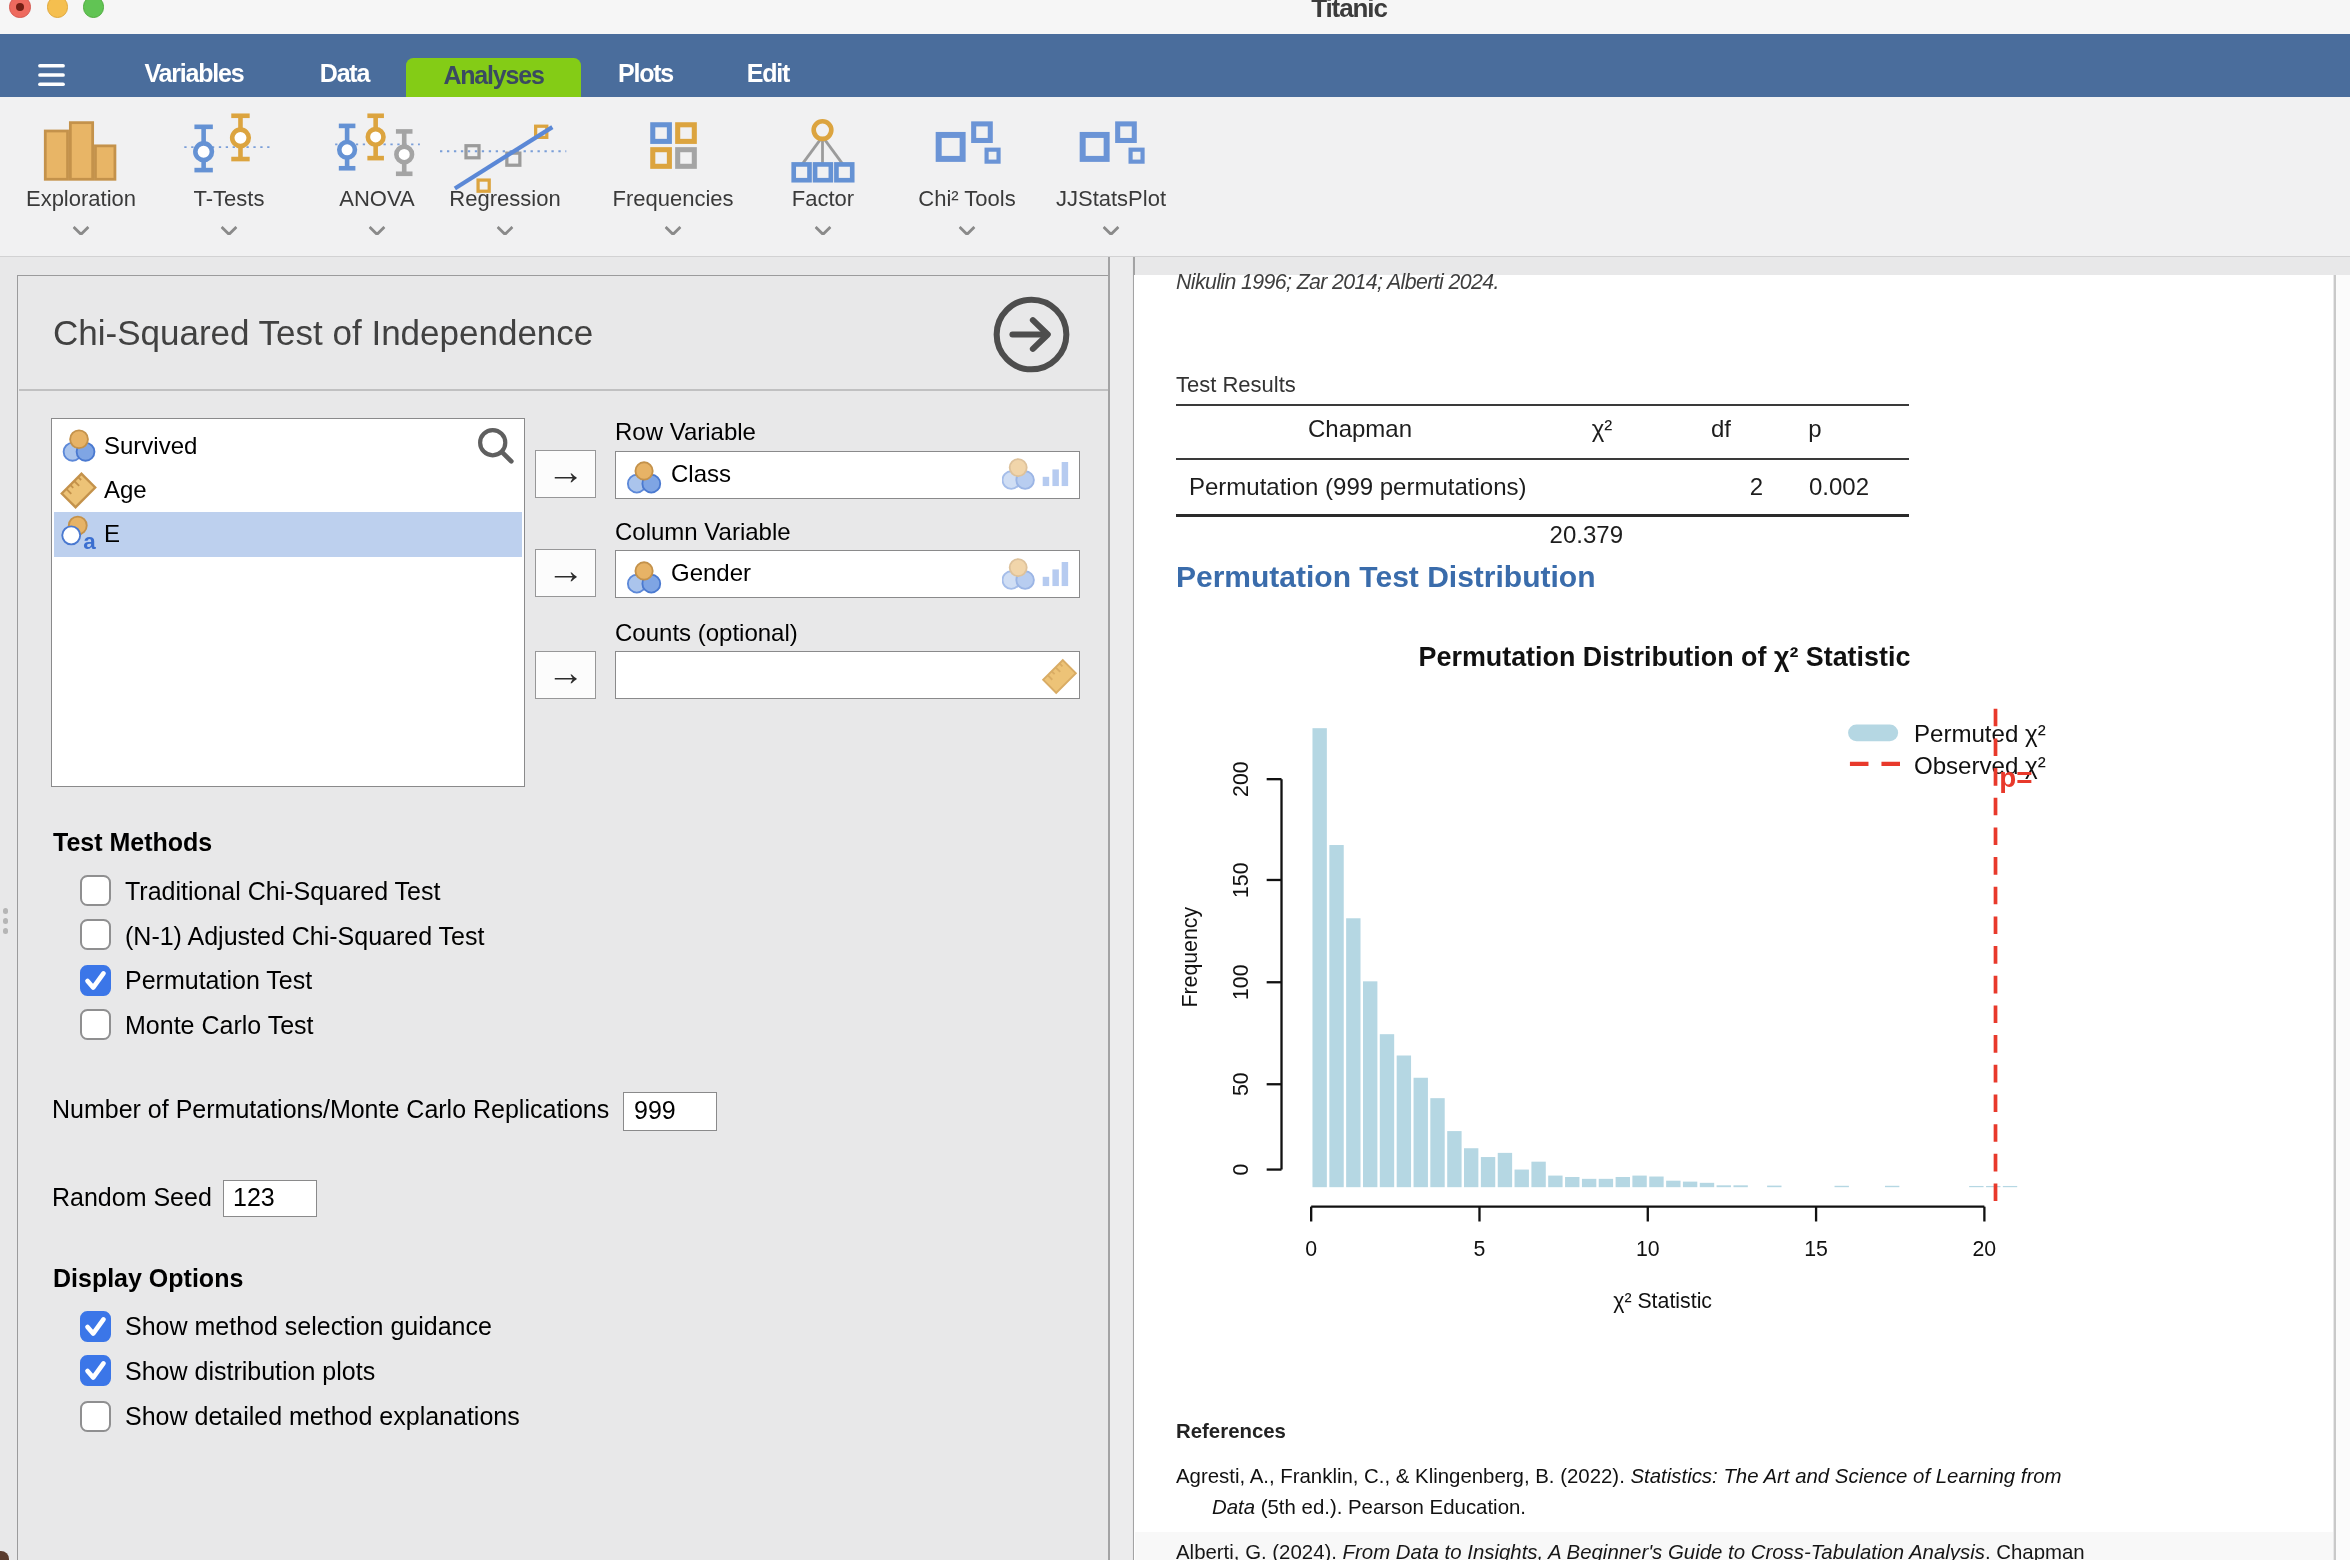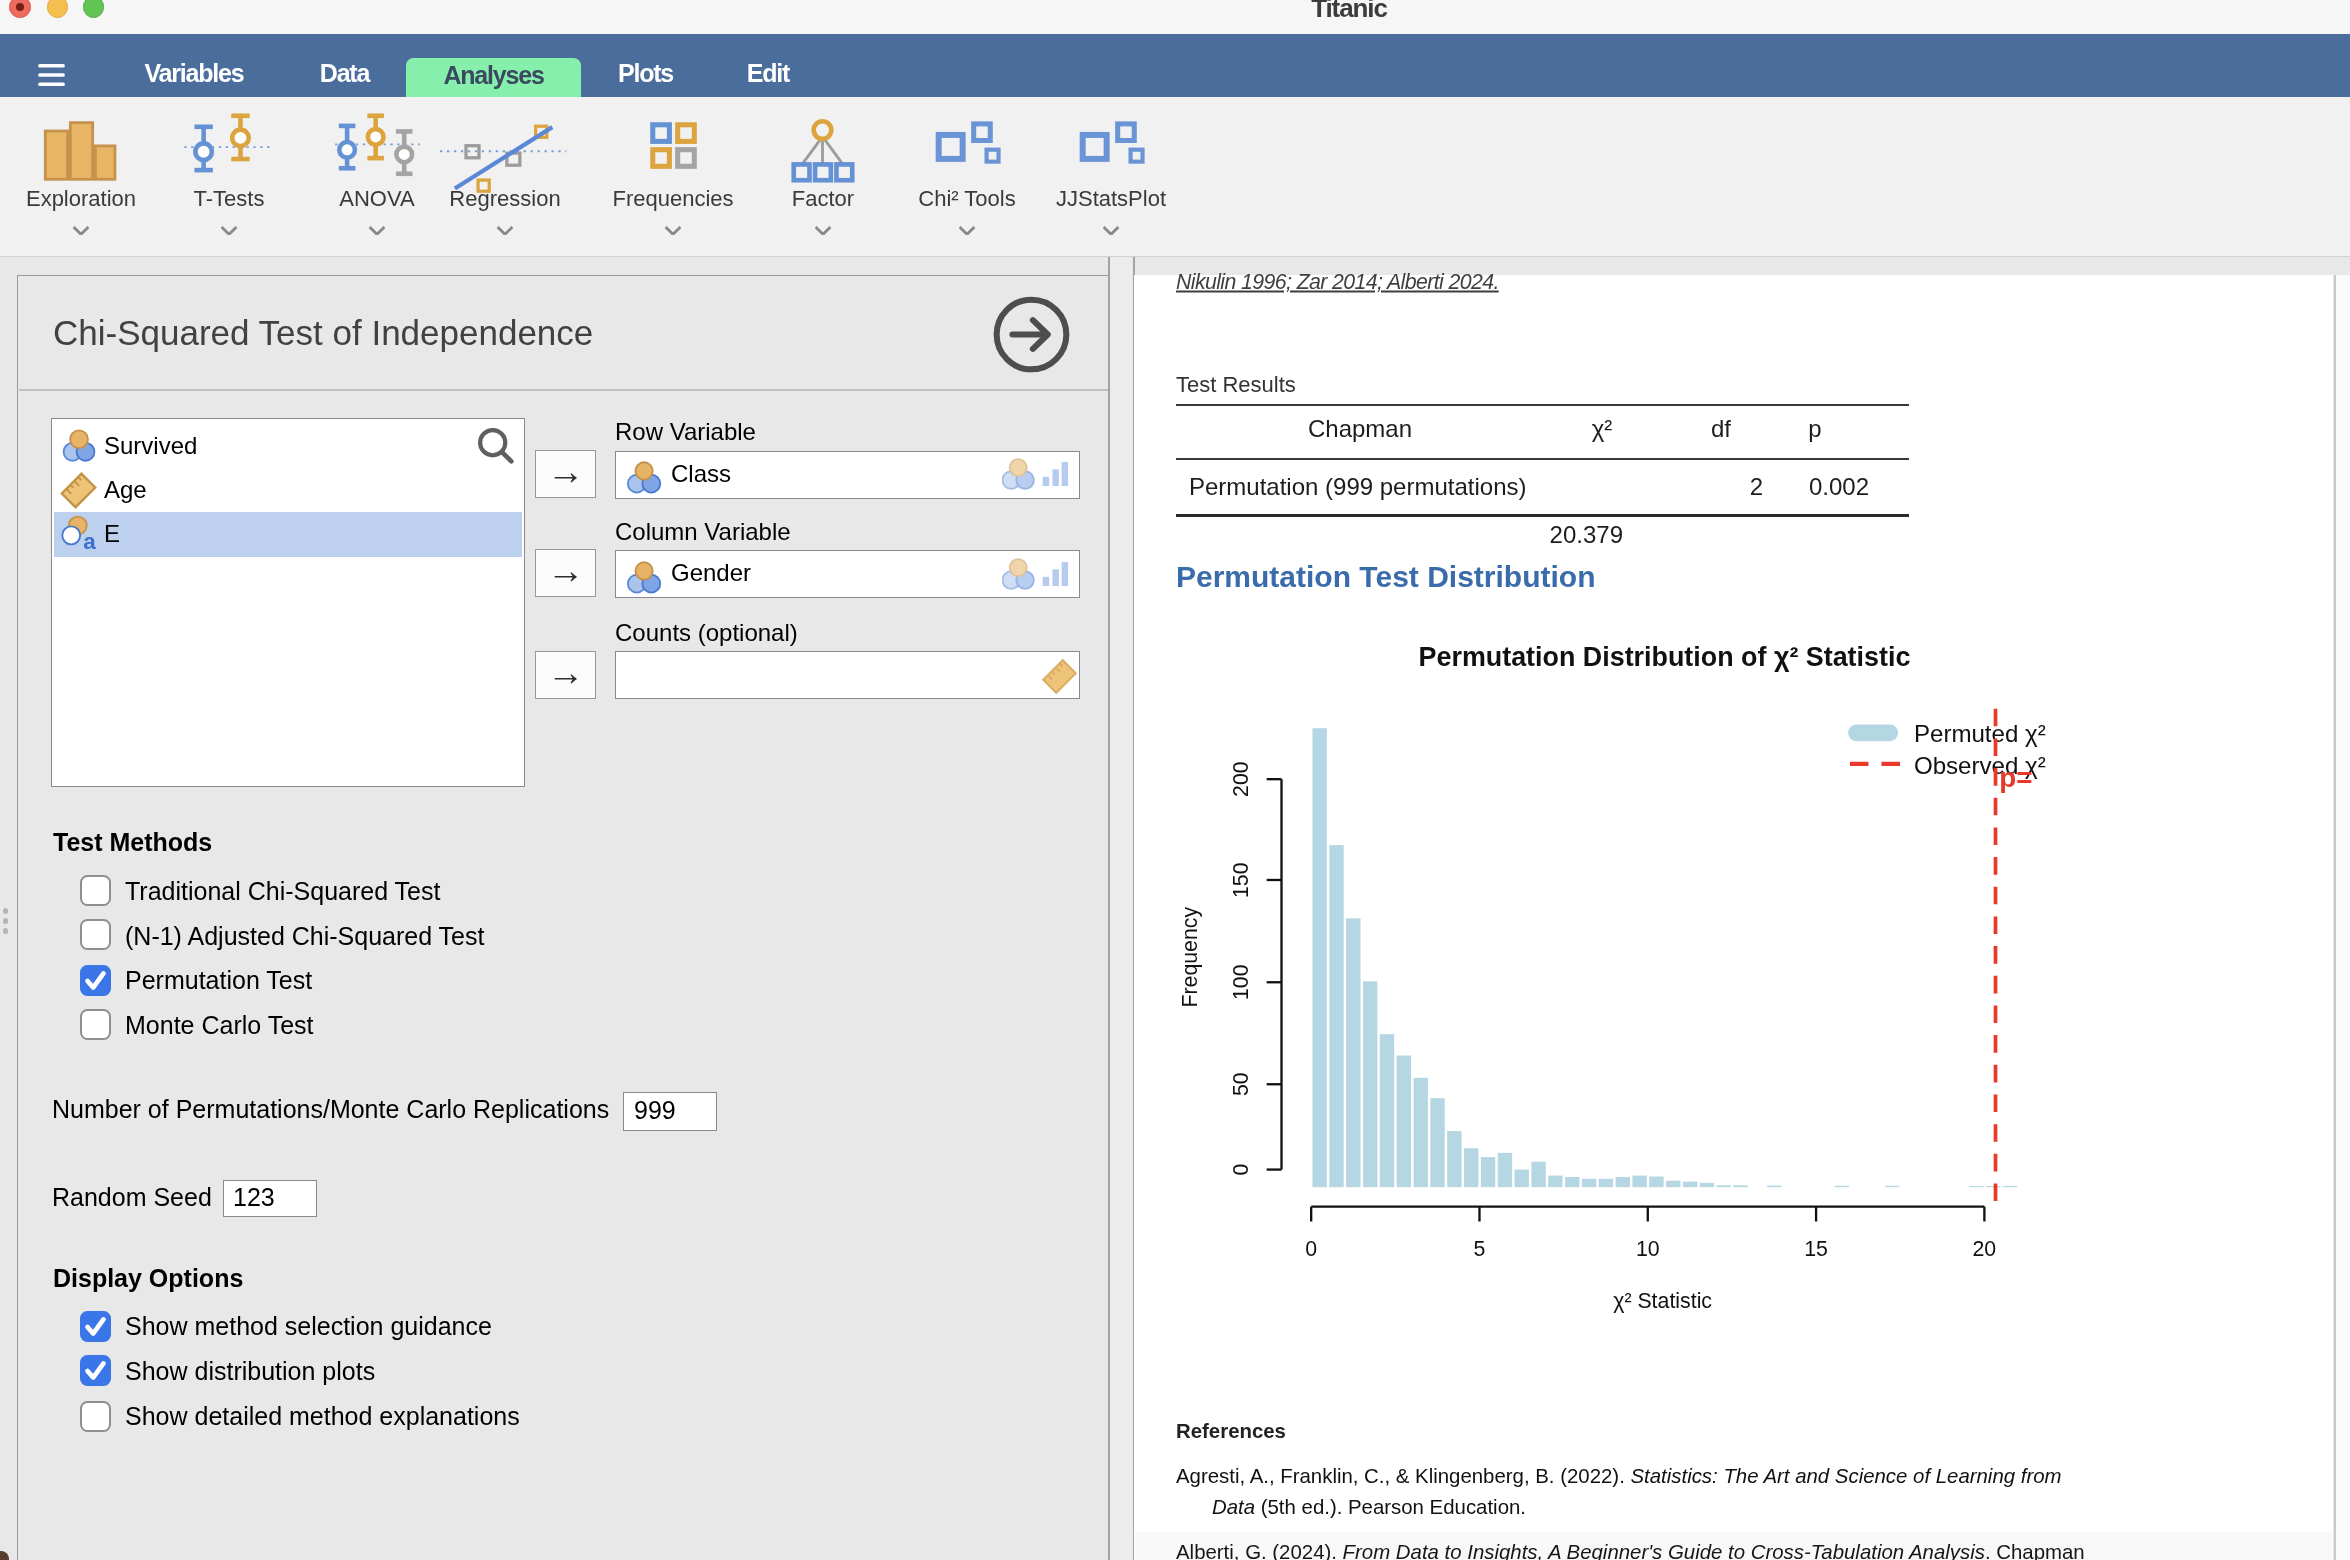--- a/index.html
+++ b/index.html
@@ -13,21 +13,21 @@
 
   
   #titlebar { position:absolute; left:0; top:0; width:2350px; height:34px; background:#f6f6f6; }
   .light { position:absolute; top:-3.7px; width:21.3px; height:21.3px; border-radius:50%; }
 
   
   #ribbon { position:absolute; left:0; top:34px; width:2350px; height:63px; background:#4a6d9c; }
   .tab { position:absolute; top:8.3px; height:63px; line-height:63px; color:#fff;
          font-size:25px; letter-spacing:-1.2px; font-weight:600; text-align:center; }
   #activetab { position:absolute; left:406px; top:58px; width:175px; height:42px;
-               background:#86efac; border-radius:7.4px 7.4px 0 0; }
+               background:#84cc16; border-radius:7.4px 7.4px 0 0; }
   #activetab span { display:block; text-align:center; margin-top:4.6px; line-height:24px; color:#3a4a61;
                     font-size:25px; letter-spacing:-1.2px; font-weight:600; }
 
   
   #toolbar { position:absolute; left:0; top:97px; width:2350px; height:160px;
              background:#f1f1f2; border-bottom:1.9px solid #d2d2d3; }
   .titem { position:absolute; top:0; width:186px; height:160px; }
   .tlabel { position:absolute; top:102px; width:100%; text-align:center; font-size:22px;
             color:#3a3a3a; transform:translateY(-50%); }
   .chev { position:absolute; top:129px; left:50%; width:16.7px; height:9.3px;
@@ -386,21 +386,21 @@
     <div class="abs" style="left:2.8px; top:918px; width:5.6px; height:5.6px; border-radius:50%; background:#b5b5b5;"></div>
     <div class="abs" style="left:2.8px; top:928px; width:5.6px; height:5.6px; border-radius:50%; background:#b5b5b5;"></div>
   </div>
 
   <div class="sep-v" style="left:1108px;"></div>
   <div class="abs" style="left:1110px; top:257px; width:22px; height:1303px; background:#ececed;"></div>
   <div class="sep-v" style="left:1133px;"></div>
 
   <div id="results"></div>
   <div id="rescontent">
-    <div class="abs l" style="left:1176px; top:282px; font-size:21.3px; letter-spacing:-0.6px; font-style:italic; color:#3f3f3f;text-decoration:underline;">Nikulin 1996; Zar 2014; Alberti 2024.</div>
+    <div class="abs l" style="left:1176px; top:282px; font-size:21.3px; letter-spacing:-0.6px; font-style:italic; color:#3f3f3f;">Nikulin 1996; Zar 2014; Alberti 2024.</div>
 
     <div class="abs l" style="left:1176px; top:385px; font-size:22px; color:#333;">Test Results</div>
     <div class="abs" style="left:1176px; top:404px; width:733px; height:1.9px; background:#3a3a3a;"></div>
     <div class="abs c" style="left:1360px; top:429px; font-size:24px; color:#1d1d1d;">Chapman</div>
     <div class="abs c" style="left:1602px; top:429px; font-size:24px; color:#1d1d1d;">χ²</div>
     <div class="abs c" style="left:1721px; top:429px; font-size:24px; color:#1d1d1d;">df</div>
     <div class="abs c" style="left:1815px; top:429px; font-size:24px; color:#1d1d1d;">p</div>
     <div class="abs" style="left:1176px; top:458px; width:733px; height:1.9px; background:#3a3a3a;"></div>
     <div class="abs l" style="left:1189px; top:487px; font-size:24px; color:#1d1d1d;">Permutation (999 permutations)</div>
     <div class="abs r" style="left:1623px; top:487px; font-size:24px; color:#1d1d1d;margin-top:48px;">20.379</div>

